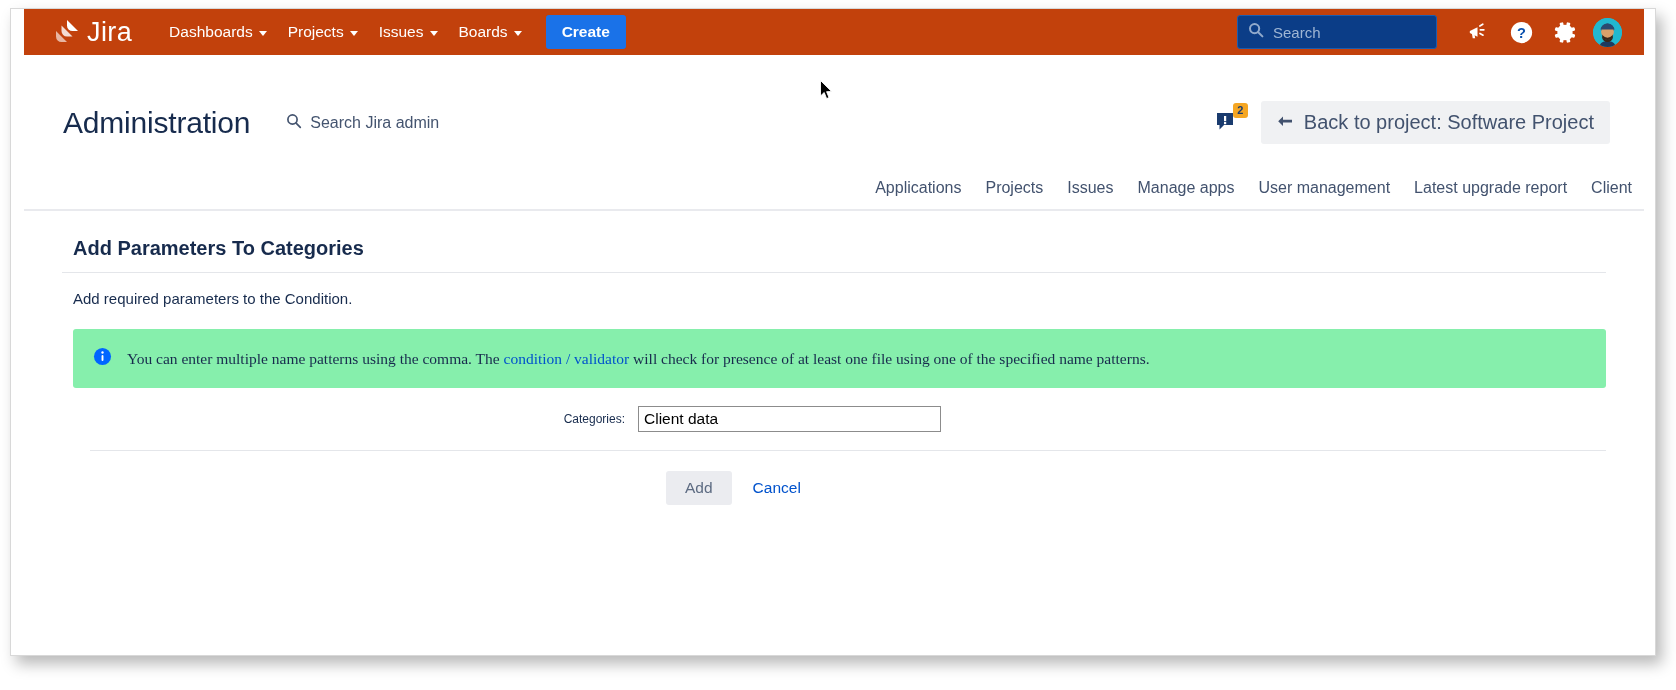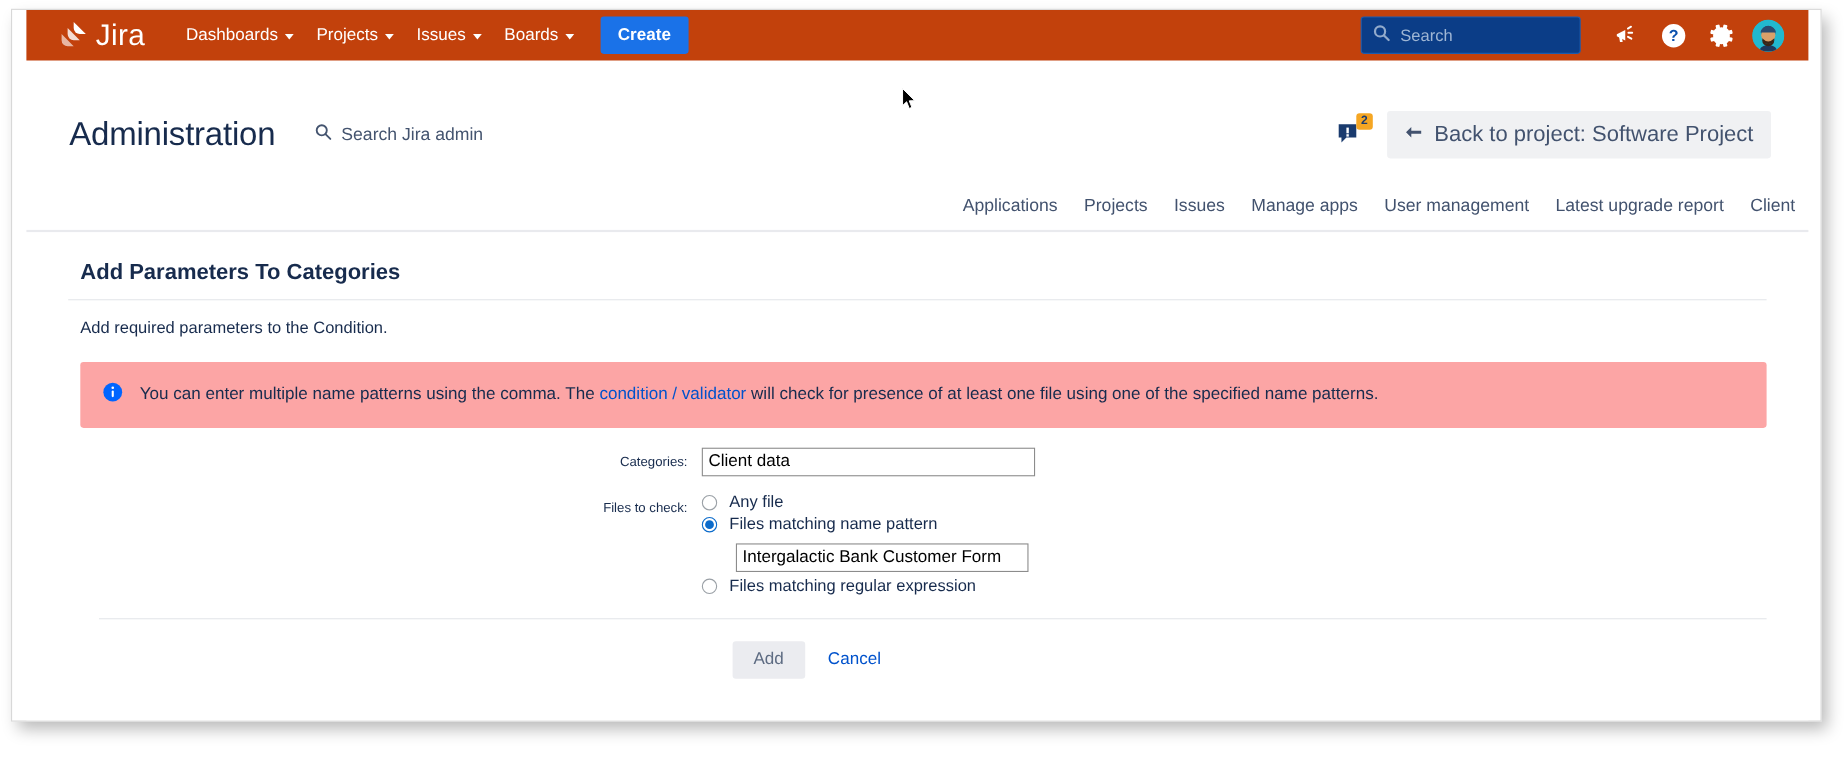--- a/index.html
+++ b/index.html
@@ -145,23 +145,24 @@
   #title-rule {
     border-bottom: 1px solid #e4e6ea;
     margin: 12px 0 0 0;
   }
   #page-desc {
     font-size: 15px; color: #172b4d;
     margin: 17px 0 0 11px;
   }
   #info-banner {
     margin: 22px 0 0 11px;
-    background: #fca5a5; border-radius: 3px;
+    background: #86efac; border-radius: 3px;
     padding: 18px 20px; display: flex; align-items: flex-start; gap: 15px;
     min-height: 58px;
+    font-family: Liberation Serif, serif;
   }
   #info-text {
     font-size: 15.5px; color: #172b4d; line-height: 1.35; padding-top: 2px;
   }
   #info-text a { color: #0052cc; text-decoration: none; cursor: pointer; }
 
   
   #form-area { margin-top: 18px; }
   .form-row { display: flex; align-items: flex-start; margin-bottom: 0px; }
   .form-label {
@@ -372,42 +373,20 @@
       </div>
     </div>
 
     <div id="form-area">
 
       <div class="form-row">
         <div class="form-label">Categories:</div>
         <input id="categories-input" class="text-input" type="text" value="Client data" style="">
       </div>
 
-      <div class="form-row" style="margin-top:15px;">
-        <div class="form-label">Files to check:</div>
-        <div>
-
-          <div class="radio-row">
-            <span class="radio"></span>
-            <span class="radio-label">Any file</span>
-          </div>
-
-          <div class="radio-row">
-            <span class="radio checked"></span>
-            <span class="radio-label">Files matching name pattern</span>
-          </div>
-
-          <input id="pattern-input" class="text-input" type="text" value="Intergalactic Bank Customer Form" style="">
-
-          <div class="radio-row">
-            <span class="radio"></span>
-            <span class="radio-label">Files matching regular expression</span>
-          </div>
-        </div>
-      </div>
 
       <div id="form-rule"></div>
 
       <div id="button-row">
         <button id="add-btn">Add</button>
         <a id="cancel-link">Cancel</a>
       </div>
     </div>
   </div>
 </div>

